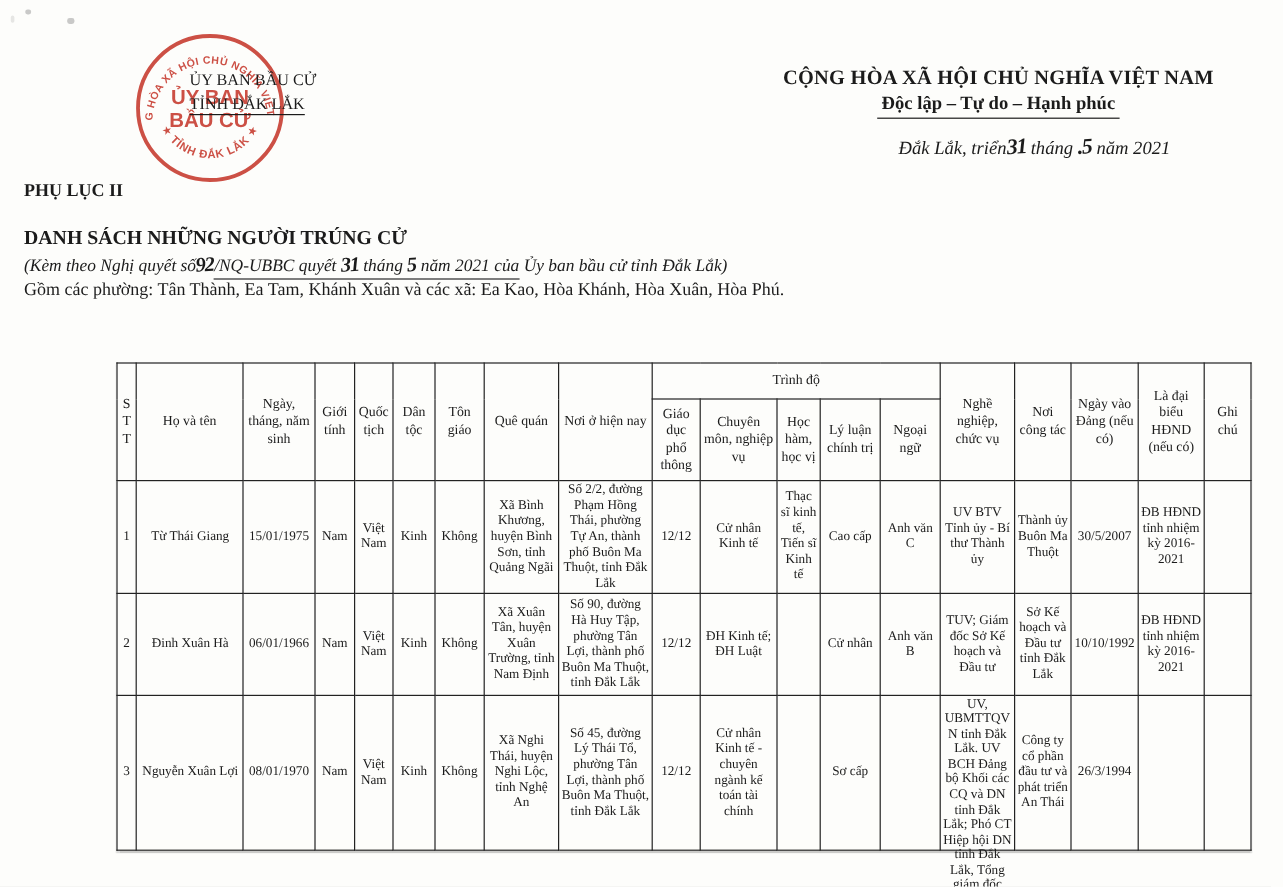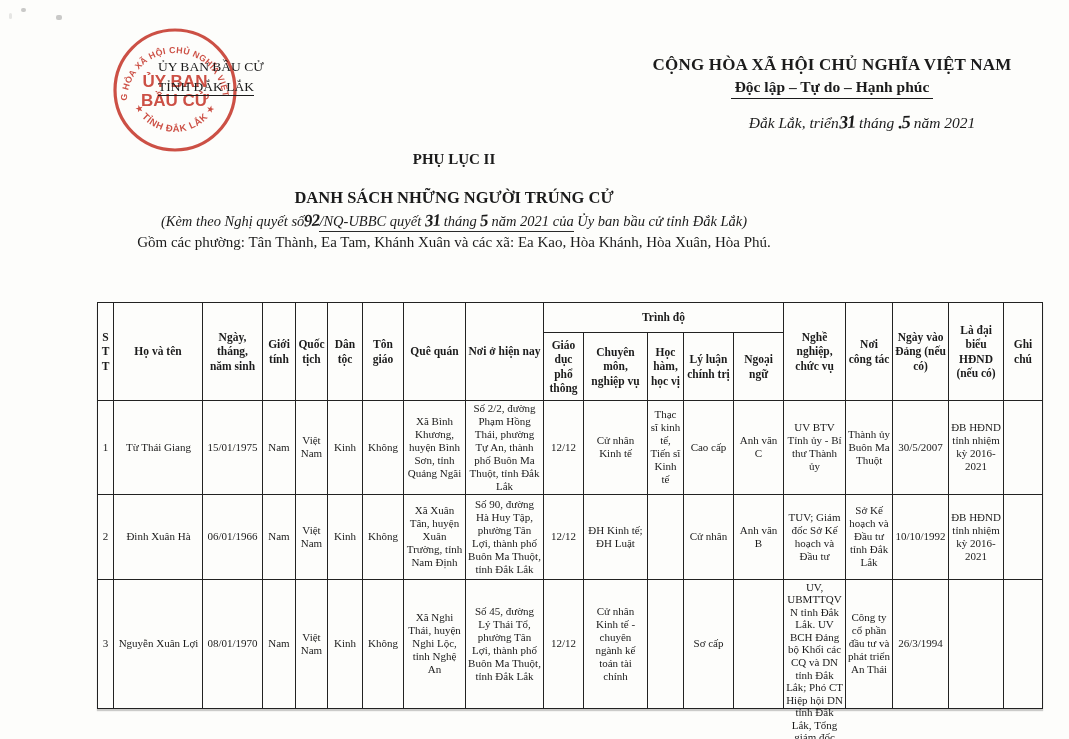--- a/index.html
+++ b/index.html
@@ -18,35 +18,35 @@
              font-weight:normal;font-size:13.5px;line-height:1.45;z-index:3;}
   .org-block .u2{border-bottom:1.6px solid #1b1b1b;padding-bottom:1px;}
   
   .nat-block{position:absolute;left:620px;top:55px;width:424px;text-align:center;z-index:3;}
   .country{font-weight:bold;font-size:17px;letter-spacing:.2px;}
   .motto{font-weight:bold;font-size:15.5px;margin-top:3px;display:inline-block;
          border-bottom:1.7px solid #1b1b1b;padding:0 4px 2px 4px;}
   .dateline{font-style:italic;font-size:15.5px;margin-top:13px;text-align:center;padding-left:60px;}
   .hand{font-weight:bold;font-style:italic;font-size:1.18em;letter-spacing:-1px;display:inline-block;transform:rotate(-4deg);}
   
-  .title-block{position:absolute;left:0;top:151px;width:908px;text-align:center;z-index:2;}
+  .title-block{position:absolute;left:0;top:151px;width:908px;text-align:left;z-index:2;padding-left:20px;}
   .t1{font-weight:bold;font-size:15px;}
   .t2{font-weight:bold;font-size:16.5px;margin-top:20px;}
   .t3{font-weight:bold;font-size:16.5px;margin-top:2px;}
   .subtitle{font-style:italic;font-size:14.5px;margin-top:3px;}
   .subtitle .u{border-bottom:1.6px solid #2a2a2a;padding-bottom:2px;}
   .unit{font-weight:bold;font-size:15.5px;margin-top:15px;}
   .scope{font-size:15px;margin-top:3px;}
   
   .table-wrap{position:absolute;left:97px;top:302px;z-index:2;}
   table{border-collapse:collapse;table-layout:fixed;width:945px;background:transparent;
         box-shadow:0 2px 1px rgba(110,110,110,.35);}
   th,td{border:1.4px solid #222;padding:1px 2px;text-align:center;vertical-align:middle;
         font-size:11px;line-height:1.18;overflow:visible;word-wrap:break-word;}
-  th{font-size:11.5px;font-weight:bold;line-height:1.22;}
+  th{font-size:11.5px;font-weight:normal;line-height:1.22;}
   .stt-head{word-break:break-all;line-height:1.25;}
   .cell-name{text-align:center;padding-left:3px;}
   tr.h-group{height:30px;} tr.h-sub{height:68px;}
   tr.r1{height:92px;} tr.r2{height:85px;} tr.r3{height:128px;}
   .overflow-box{height:126px;overflow:visible;line-height:1.14;}
 </style>
 </head>
 <body>
 
 <div class="sheet">

